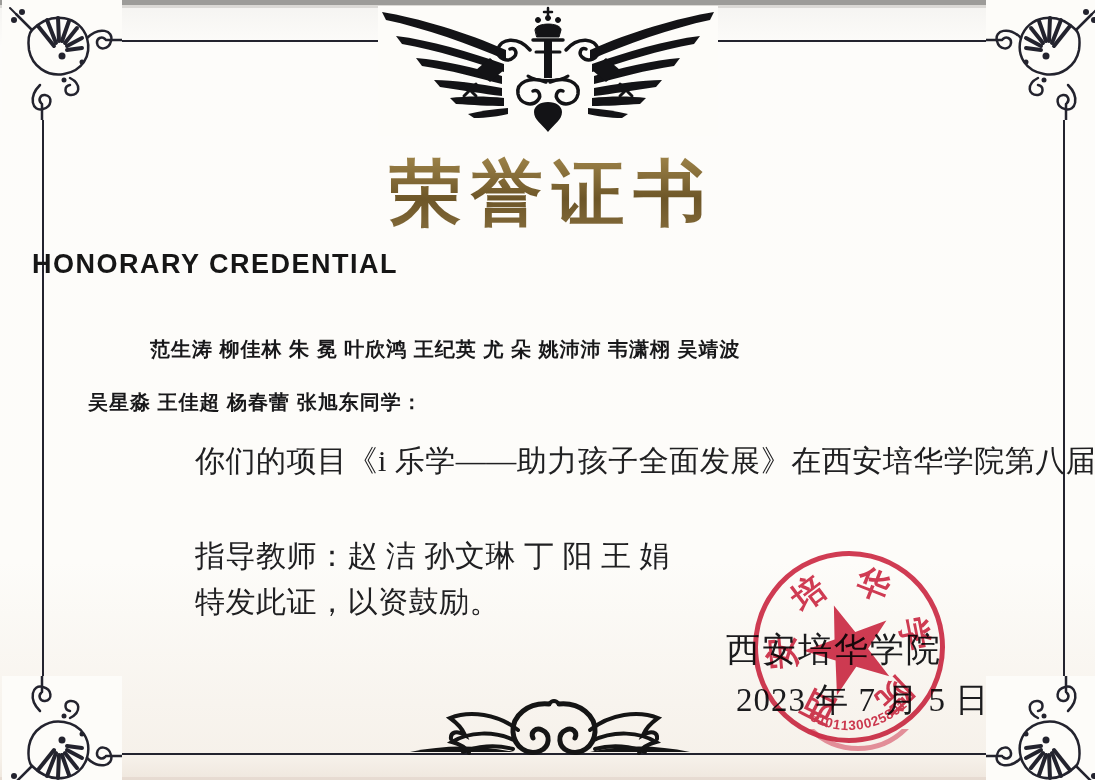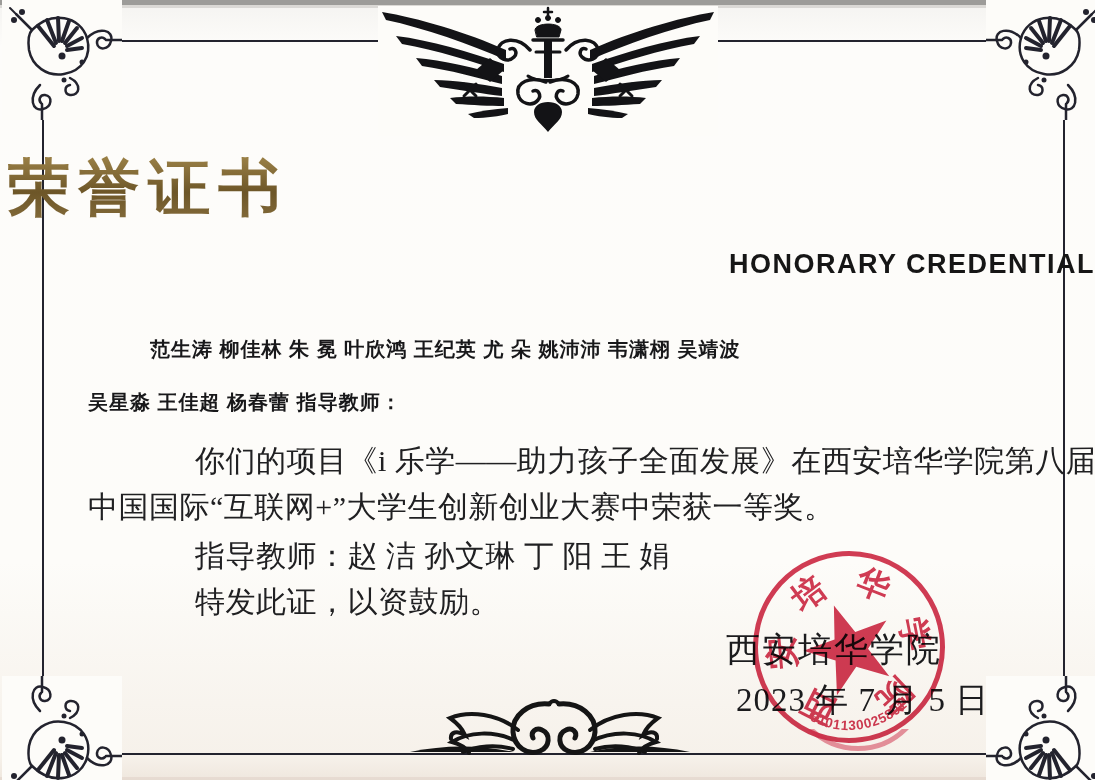--- a/index.html
+++ b/index.html
@@ -26,33 +26,33 @@
   .corner.tl{left:2px;top:0;}
   .corner.tr{left:986px;top:0;transform:scaleX(-1);}
   .corner.bl{left:2px;top:676px;transform:scaleY(-1);}
   .corner.br{left:986px;top:676px;transform:scale(-1,-1);}
 
   .emblem{position:absolute;left:378px;top:6px;width:340px;height:130px;}
   .flourish{position:absolute;left:400px;top:696px;width:300px;height:62px;}
 
   
   .title-cn{
-    position:absolute;left:0;right:0;top:146px;
-    font-size:62px;font-weight:700;letter-spacing:.13em;text-indent:.13em;
+    position:absolute;left:0;right:0;top:146px;text-align:center;
+    font-size:72px;font-weight:700;letter-spacing:.13em;text-indent:.13em;
     color:#7d6536;
     font-family:"Liberation Serif","DejaVu Serif",serif;
   }
   @supports (-webkit-background-clip: text) {
     .title-cn{
       background:linear-gradient(180deg,#a88d50 0%,#6d5628 55%,#8a7140 100%);
       -webkit-background-clip:text;-webkit-text-fill-color:transparent;
     }
   }
   .title-en{
-    position:absolute;left:8px;right:0;top:249px;text-align:right;
+    position:absolute;left:8px;right:0;top:249px;text-align:left;
     font-size:27px;font-weight:700;letter-spacing:1.5px;color:#161616;
     font-family:"Liberation Sans","DejaVu Sans",sans-serif;
     margin-left:24px;
   }
 
   
   .line{position:absolute;left:88px;width:940px;white-space:nowrap;}
   .names{font-family:"Liberation Sans","DejaVu Sans",sans-serif;font-weight:700;font-size:20px;letter-spacing:1px;color:#18181a;}
   .bodytxt{font-size:30px;letter-spacing:.5px;color:#202022;}
   .l1{top:336px;padding-left:62px;}
@@ -260,23 +260,22 @@
       <path d="M112 52 L126 64 L112 76 L98 64 Z"></path>
       <path d="M228 52 L242 64 L228 76 L214 64 Z"></path>
       <path d="M170 96 C178 96 184 100 184 106 C184 114 176 118 170 126 C164 118 156 114 156 106 C156 100 162 96 170 96 Z"></path>
     </g>
   </svg>
 
   <div class="title-cn">荣誉证书</div>
   <div class="title-en">HONORARY CREDENTIAL</div>
 
   <div class="line names l1">范生涛 柳佳林 朱 冕 叶欣鸿 王纪英 尤 朵 姚沛沛 韦潇栩 吴靖波</div>
-  <div class="line names l2">吴星淼 王佳超 杨春蕾 指导教师：</div>
+  <div class="line names l2">吴星淼 王佳超 杨春蕾 张旭东同学：</div>
   <div class="line bodytxt l3">你们的项目《i 乐学——助力孩子全面发展》在西安培华学院第八届</div>
-  <div class="line bodytxt l4">中国国际“互联网+”大学生创新创业大赛中荣获一等奖。</div>
   <div class="line bodytxt l5">指导教师：赵 洁 孙文琳 丁 阳 王 娟</div>
   <div class="line bodytxt l6">特发此证，以资鼓励。</div>
 
   <div class="issuer">西安培华学院</div>
   <div class="date">2023 年 7 月 5 日</div>
 
   <div class="seal">
     <div class="seal-ring"></div>
     <div>
         <span class="seal-char" style="transform: rotate(-145deg) translateY(-67px);">西</span>

